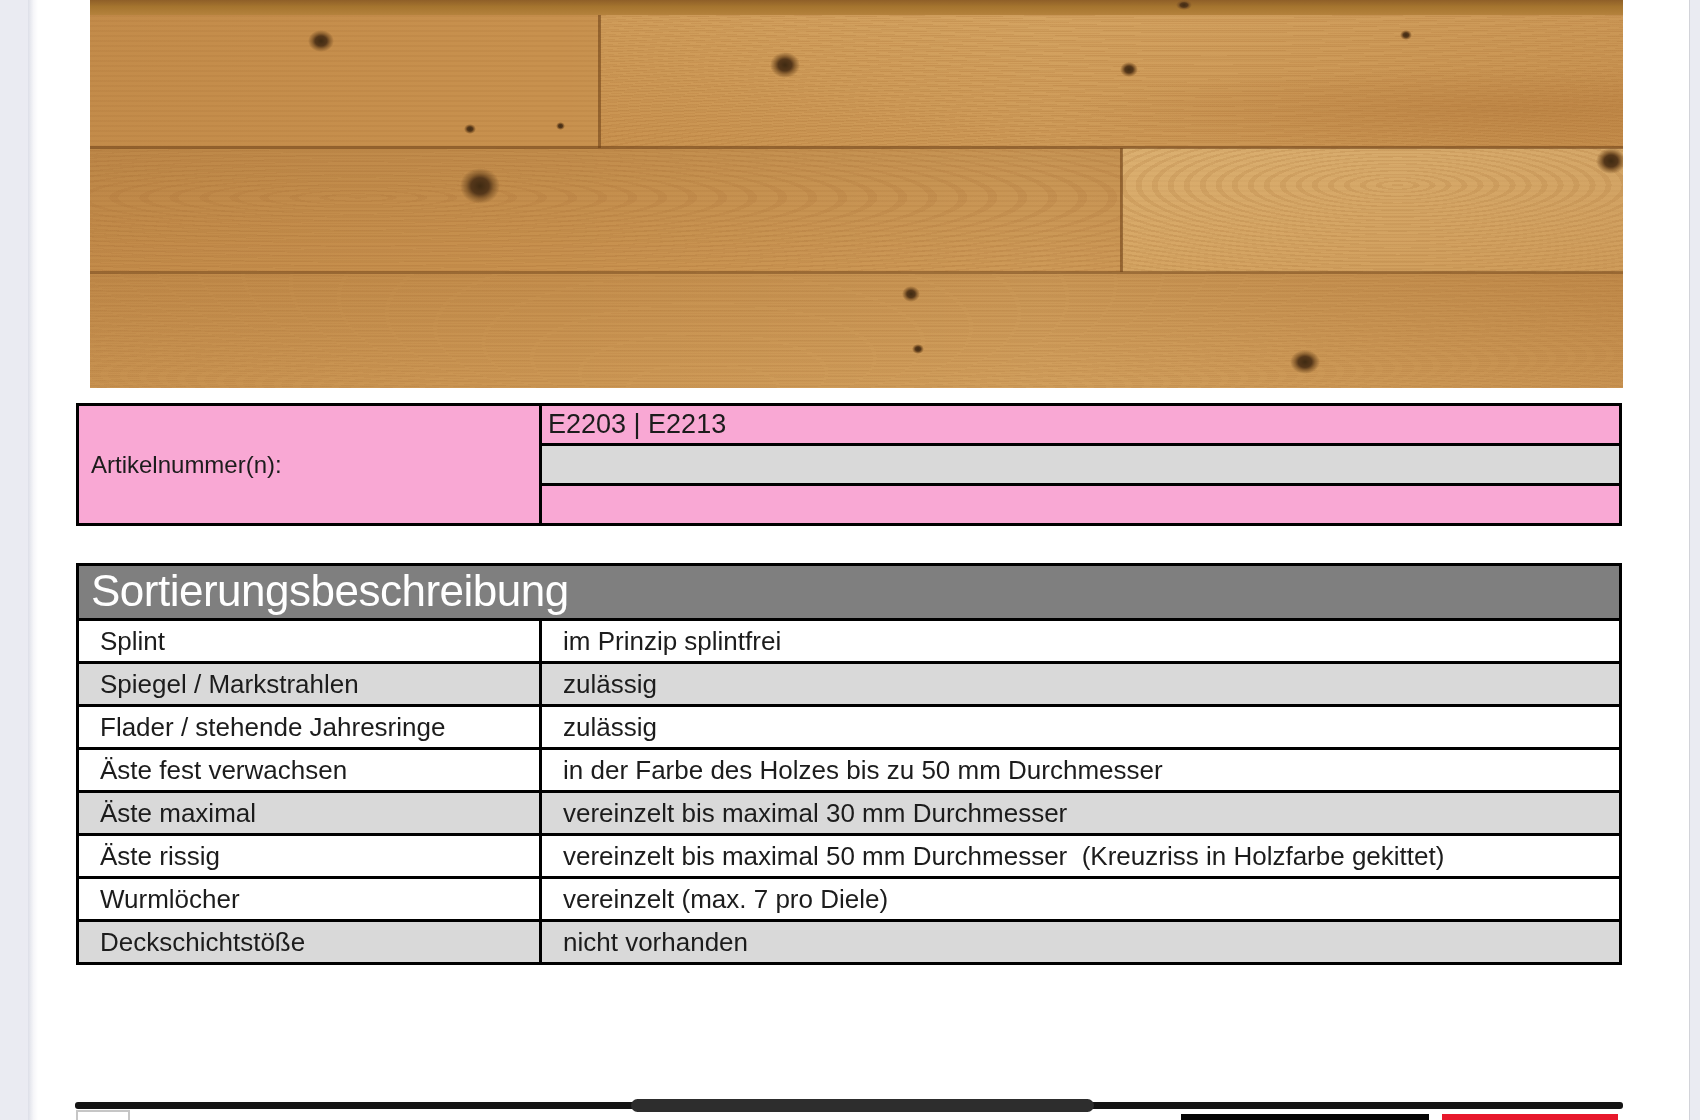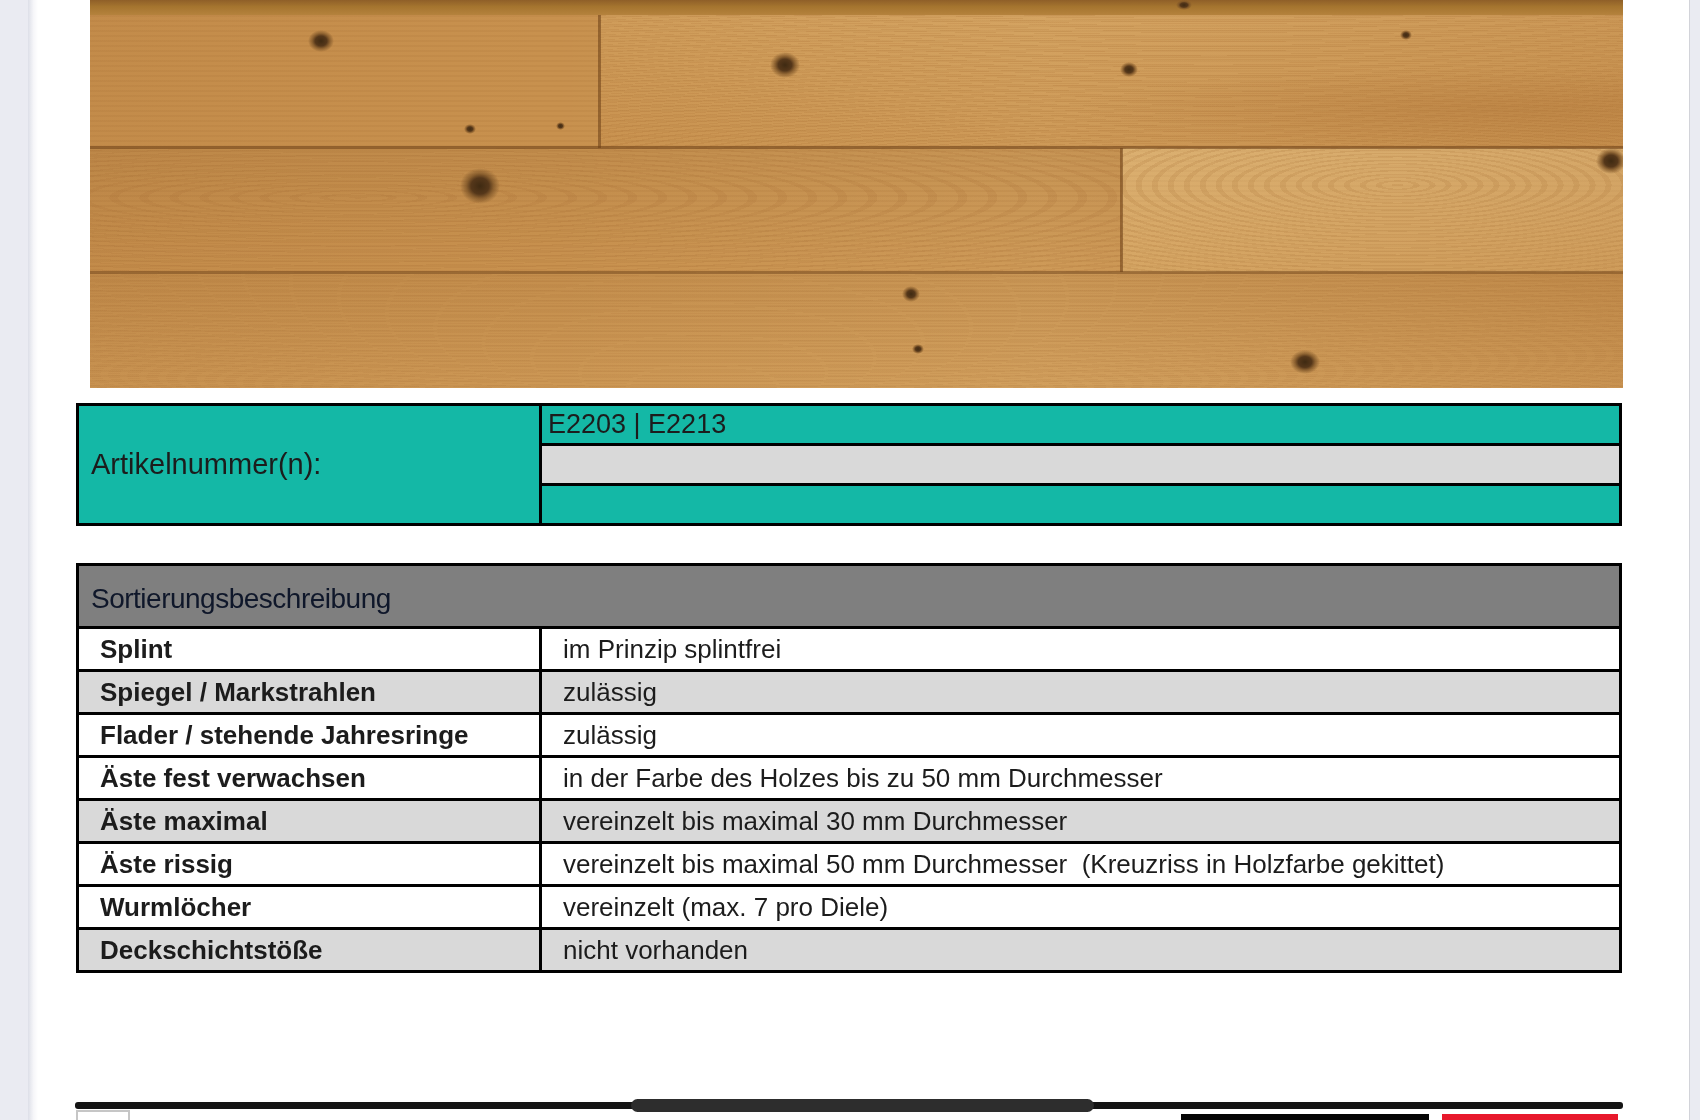--- a/index.html
+++ b/index.html
@@ -57,30 +57,30 @@
   .k8{left:1506px;top:148px;width:30px;height:26px;}
   .k9{left:812px;top:286px;width:18px;height:16px;}
   .k10{left:822px;top:344px;width:12px;height:10px;}
   .k11{left:1200px;top:350px;width:30px;height:24px;}
   .k12{left:1086px;top:0;width:16px;height:10px;border-radius:0 0 50% 50%;}
   
   table{border-collapse:collapse;table-layout:fixed;}
   td,th{border:3px solid #000;overflow:hidden;}
   .artikel-table{position:absolute;left:76px;top:403px;width:1546px;font-size:27px;}
   .artikel-table col.c1{width:463px;}
-  .artikel-table td{background:#14b8a6;}
-  .artikel-table .label-cell{padding:0 0 0 12px;font-size:29px;}
+  .artikel-table td{background:#f9a8d4;}
+  .artikel-table .label-cell{padding:0 0 0 12px;font-size:24px;}
   .artikel-table .val{height:37px;padding:0 0 0 6px;vertical-align:middle;}
   .artikel-table tr.shaded td{background:var(--row-shade);}
   .sorting-table{position:absolute;left:76px;top:563px;width:1546px;font-size:26px;}
   .sorting-table col.c1{width:463px;}
-  .sorting-table .title-cell{background:var(--header-gray);color:#0f172a;font-size:28px;
-    height:50px;padding:8px 0 2px 12px;font-weight:400;letter-spacing:-0.5px;vertical-align:middle;}
+  .sorting-table .title-cell{background:var(--header-gray);color:#ffffff;font-size:44px;
+    height:50px;padding:0 0 2px 12px;font-weight:400;letter-spacing:-0.5px;vertical-align:middle;}
   .sorting-table td{background:#fff;height:37px;vertical-align:middle;line-height:38px;}
-  .sorting-table td.feature{padding:0 0 0 21px;font-weight:bold;}
+  .sorting-table td.feature{padding:0 0 0 21px;}
   .sorting-table td.value{padding:1px 10px 1px 21px;white-space:pre-wrap;}
   .sorting-table tr.shaded td{background:var(--row-shade);}
   
   .bottom-bar{position:absolute;left:75px;top:1102px;width:1548px;height:7px;background:#141414;border-radius:3px;}
   .bottom-thumb{position:absolute;left:631px;top:1099px;width:463px;height:13px;background:#2d2d2d;border-radius:7px;}
   .footer-small-box{position:absolute;left:76px;top:1110px;width:50px;height:10px;
     background:#fff;border:2px solid #c6c6c6;border-bottom:none;}
   .footer-black-box{position:absolute;left:1181px;top:1114px;width:248px;height:6px;background:#050505;}
   .footer-red-box{position:absolute;left:1442px;top:1114px;width:176px;height:6px;background:var(--accent-red);}
 </style>

